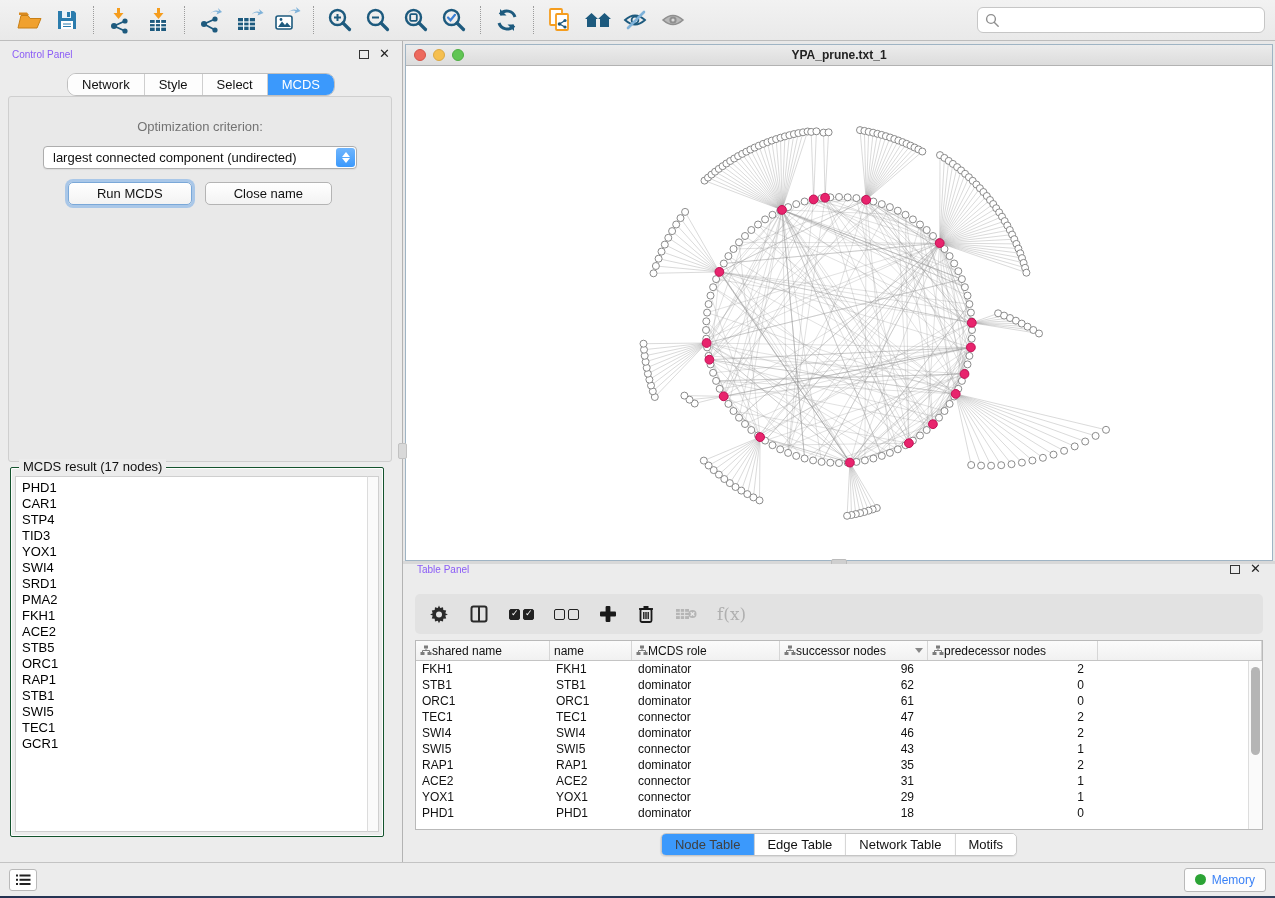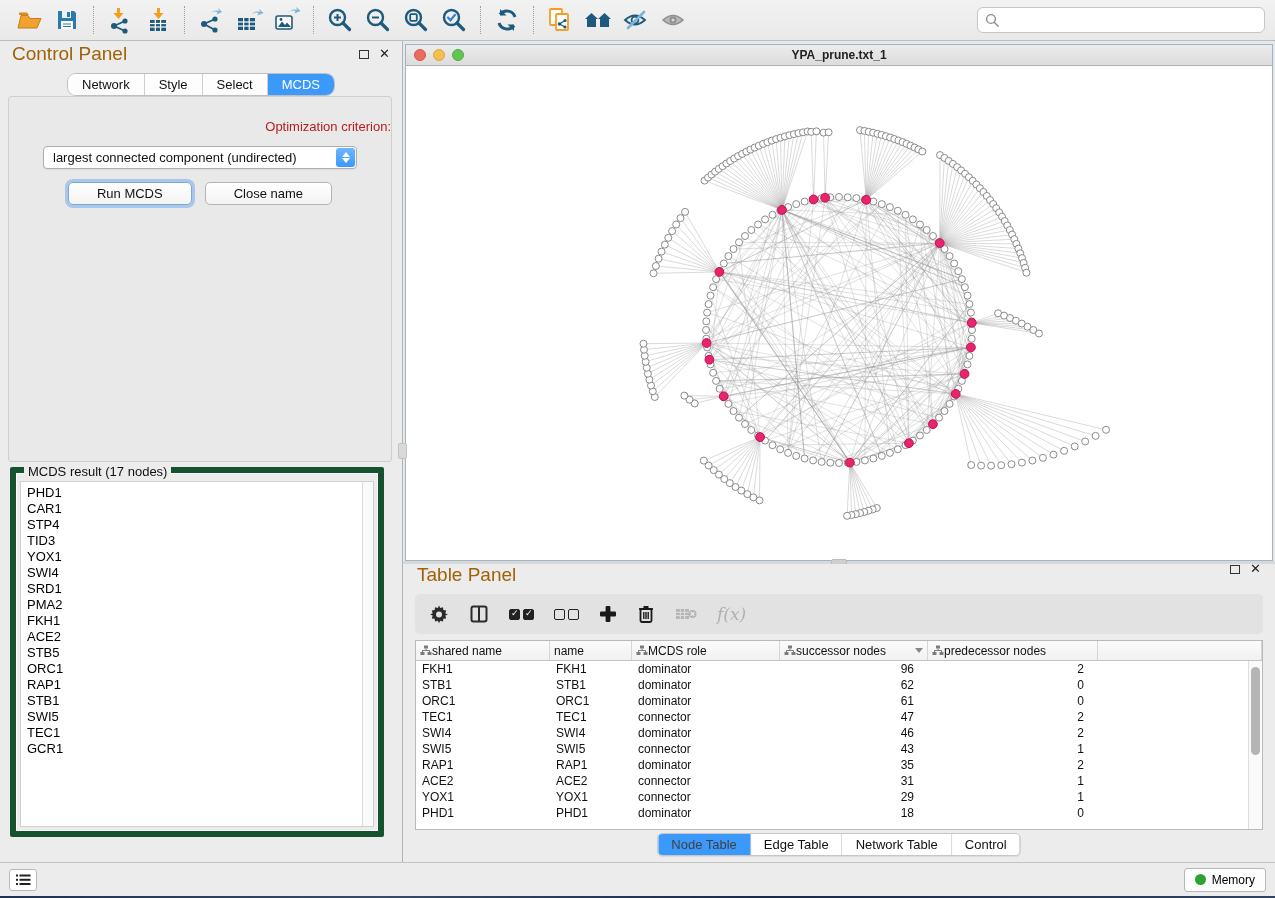--- a/index.html
+++ b/index.html
@@ -17,47 +17,47 @@
     border-radius:4px; cursor:default; }
   .tb-sep { width:0; height:28px; border-left:1px dotted #9c9c9c; margin:0 7px; }
   .search-box { margin-left:auto; width:288px; height:26px; background:#fff;
     border:1px solid #c6c6c6; border-radius:6px; display:flex; align-items:center; padding:0 7px; }
   .search-box input { border:none; outline:none; flex:1; font:12px "Liberation Sans",sans-serif; background:transparent; }
   
   .control-panel { position:absolute; left:0; top:41px; width:403px; height:821px;
     background:#ececec; border-right:1px solid #b3b3b3; }
   .panel-titlebar { position:absolute; left:0; top:0; width:100%; height:26px;
     display:flex; align-items:center; padding:0 12px; }
-  .panel-title { font-size:19px; color:#a16207; }
+  .panel-title { font-size:10px; color:#8b5cf6; }
   .win-icons { margin-left:auto; display:flex; align-items:center; gap:10px; }
   .float-icon { width:10px; height:9px; border:1.6px solid #333; background:transparent; }
   .close-icon { font-size:13px; font-weight:bold; color:#222; line-height:10px; }
   .cp-tabs { position:absolute; left:50%; transform:translateX(-50%); top:32px; display:flex;
     border:1px solid #bfbfbf; border-radius:9px; overflow:hidden; background:#fff; }
   .cp-tab { padding:3px 14px; font-size:13px; background:#fdfdfd; border-right:1px solid #cfcfcf;
     color:#111; cursor:default; }
   .cp-tab:last-child { border-right:none;text-align:right; }
   .cp-tab.active { background:var(--accent); color:#fff; }
   .cp-sub { position:absolute; left:8px; top:55px; width:384px; height:366px;
     background:#e9e9e9; border:1px solid #cfcfcf; border-radius:3px; }
-  .opt-label { margin-top:22px; text-align:right; font-size:13px; color:#b91c1c; }
+  .opt-label { margin-top:22px; text-align:center; font-size:13px; color:#737373; }
   .dropdown { position:relative; margin:12px auto 0 auto; width:314px; height:23px; background:#fff;
     border:1px solid #adadad; border-radius:4px; display:flex; align-items:center; padding:0 26px 0 9px;
     font-size:13px; box-shadow:0 1px 1px rgba(0,0,0,.06); }
   .dd-stepper { position:absolute; right:1px; top:1px; width:19px; height:19px; border-radius:3px;
     background:linear-gradient(var(--accent-light),var(--accent)); display:flex; flex-direction:column;
     align-items:center; justify-content:center; gap:1px; }
   .dd-stepper .up { width:0;height:0;border-left:4px solid transparent;border-right:4px solid transparent;border-bottom:5px solid #fff; }
   .dd-stepper .down { width:0;height:0;border-left:4px solid transparent;border-right:4px solid transparent;border-top:5px solid #fff; }
   .btn-row { margin-top:13px; display:flex; justify-content:center; gap:13px; }
   .mac-btn { height:23px; padding:0 28px; background:linear-gradient(#ffffff,#f3f3f3);
     border:1px solid #b4b4b4; border-radius:5px; font-size:13px; color:#111; cursor:default; }
   .mac-btn.focused { box-shadow:0 0 0 3px rgba(116,171,231,.55); border-color:#7aa8d8; }
   .groupbox { position:absolute; left:10px; top:426px; width:374px; height:370px;
-    border:6px solid #14532d; box-shadow:inset 0 0 0 1px #fdfdfd; border-radius:2px; }
+    border:1px solid #14532d; box-shadow:inset 0 0 0 1px #fdfdfd; border-radius:2px; }
   .groupbox legend, .group-label { position:absolute; top:-9px; left:8px; background:#ececec;
     padding:0 4px; font-size:13px; color:#111; }
   .mcds-list { position:absolute; left:4px; top:8px; right:16px; bottom:4px; background:#fff;
     border:1px solid #cfcfcf; border-right:none; overflow:hidden; padding:3px 0 0 6px; }
   .list-scroll { position:absolute; top:8px; right:4px; bottom:4px; width:12px; background:#fafafa;
     border:1px solid #cfcfcf; border-left:1px solid #dcdcdc; }
   .mcds-item { font-size:13px; line-height:16px; color:#000; }
   
   .right-region { position:absolute; left:403px; top:41px; width:872px; height:821px; background:#e8e8e8; }
   .network-frame { position:absolute; left:2px; top:3px; width:868px; height:517px;
@@ -78,21 +78,21 @@
   
   .table-panel { position:absolute; left:0; top:523px; width:872px; height:298px; background:#ececec; }
   .tp-titlebar { height:26px; display:flex; align-items:flex-start; padding:0 14px; }
   .tp-toolbar { margin:4px 12px 0 12px; height:40px; background:#e2e2e2; border-radius:5px;
     display:flex; align-items:center; padding:0 14px; gap:20px; }
   .tp-icon { display:flex; align-items:center; justify-content:center; height:28px; cursor:default; }
   .chk { width:11px; height:11px; border:1.5px solid #222; border-radius:2px; display:inline-block; position:relative; }
   .chk.filled { background:#222; }
   .chk.filled::after { content:"✓"; color:#fff; font-size:9px; position:absolute; left:1px; top:-2px; }
   .chk + .chk { margin-left:3px; }
-  .fx-label { font-family:"DejaVu Serif",serif; font-style:italic; font-size:17px; color:#b0b0b0; }
+  .fx-label { font-family:"DejaVu Serif",serif; font-size:17px; color:#b0b0b0; }
   .ntable { position:absolute; left:12px; right:12px; top:76px; bottom:32px; background:#fff;
     border:1px solid #b9b9b9; overflow:hidden; }
   .thead { display:flex; height:20px; background:linear-gradient(#fbfbfb,#f1f1f1); border-bottom:1px solid #c4c4c4; }
   .th { display:flex; align-items:center; border-right:1px solid #d6d6d6; padding:0 4px; font-size:12px; color:#111; }
   .th .lbl { flex:1; text-align:left; }
   .caret { width:0; height:0; border-left:4px solid transparent; border-right:4px solid transparent;
     border-top:5px solid #888; margin-left:2px; }
   .col-0{width:134px}.col-1{width:82px}.col-2{width:148px}.col-3{width:148px}.col-4{width:170px}
   .col-fill{flex:1}
   .tbody { position:absolute; top:20px; left:0; right:14px; bottom:0; overflow:hidden; }
@@ -105,21 +105,21 @@
     border:1px solid #c6c6c6; border-radius:5px; overflow:hidden; background:#fff; box-shadow:0 1px 1px rgba(0,0,0,.08); }
   .b-tab { padding:3px 13px; font-size:13px; background:#fff; border-right:1px solid #cfcfcf; color:#111; }
   .b-tab:last-child { border-right:none; }
   .b-tab.active { background:var(--accent); color:#404040; }
   
   .status-bar { position:absolute; left:0; top:862px; width:1275px; height:34px; background:#ececec;
     border-top:1px solid #c3c3c3; display:flex; align-items:center; padding:0 9px; }
   .list-btn { width:28px; height:22px; background:#fff; border:1px solid #b9b9b9; border-radius:3px;
     display:flex; align-items:center; justify-content:center; }
   .memory-btn { margin-left:auto; height:24px; background:#fdfdfd; border:1px solid #b9b9b9; border-radius:3px;
-    display:flex; align-items:center; gap:6px; padding:0 10px; font-size:12px; color:#000000; }
+    display:flex; align-items:center; gap:6px; padding:0 10px; font-size:12px; color:#3b82f6; }
   .mem-dot { width:11px; height:11px; border-radius:50%; background:var(--ok-green); }
   .wallpaper { position:absolute; left:0; top:896px; width:1275px; height:2px;
     background:linear-gradient(90deg,#233150,#3a4a6b 30%,#1d2a47 60%,#32425f); }
   svg.ic { display:block; }
 </style>
 </head>
 <body>
 
 <div id="app">
 
@@ -1130,21 +1130,21 @@
           </div>
         <div class="vscroll">
             <div class="vthumb"></div>
           </div>
       </div>
 
       <div class="bottom-tabs">
         <div class="b-tab active">Node Table</div>
         <div class="b-tab">Edge Table</div>
         <div class="b-tab">Network Table</div>
-        <div class="b-tab">Control</div>
+        <div class="b-tab">Motifs</div>
       </div>
     </div>
   </div>
 
   <div class="status-bar">
     <div class="list-btn">
       <svg class="ic" width="15" height="12" viewBox="0 0 15 12">
         <rect x="0" y="0.5" width="2" height="2" fill="#222"></rect>
           <rect x="3.5" y="0.5" width="11" height="2" fill="#222"></rect>
         <rect x="0" y="4.8" width="2" height="2" fill="#222"></rect>

